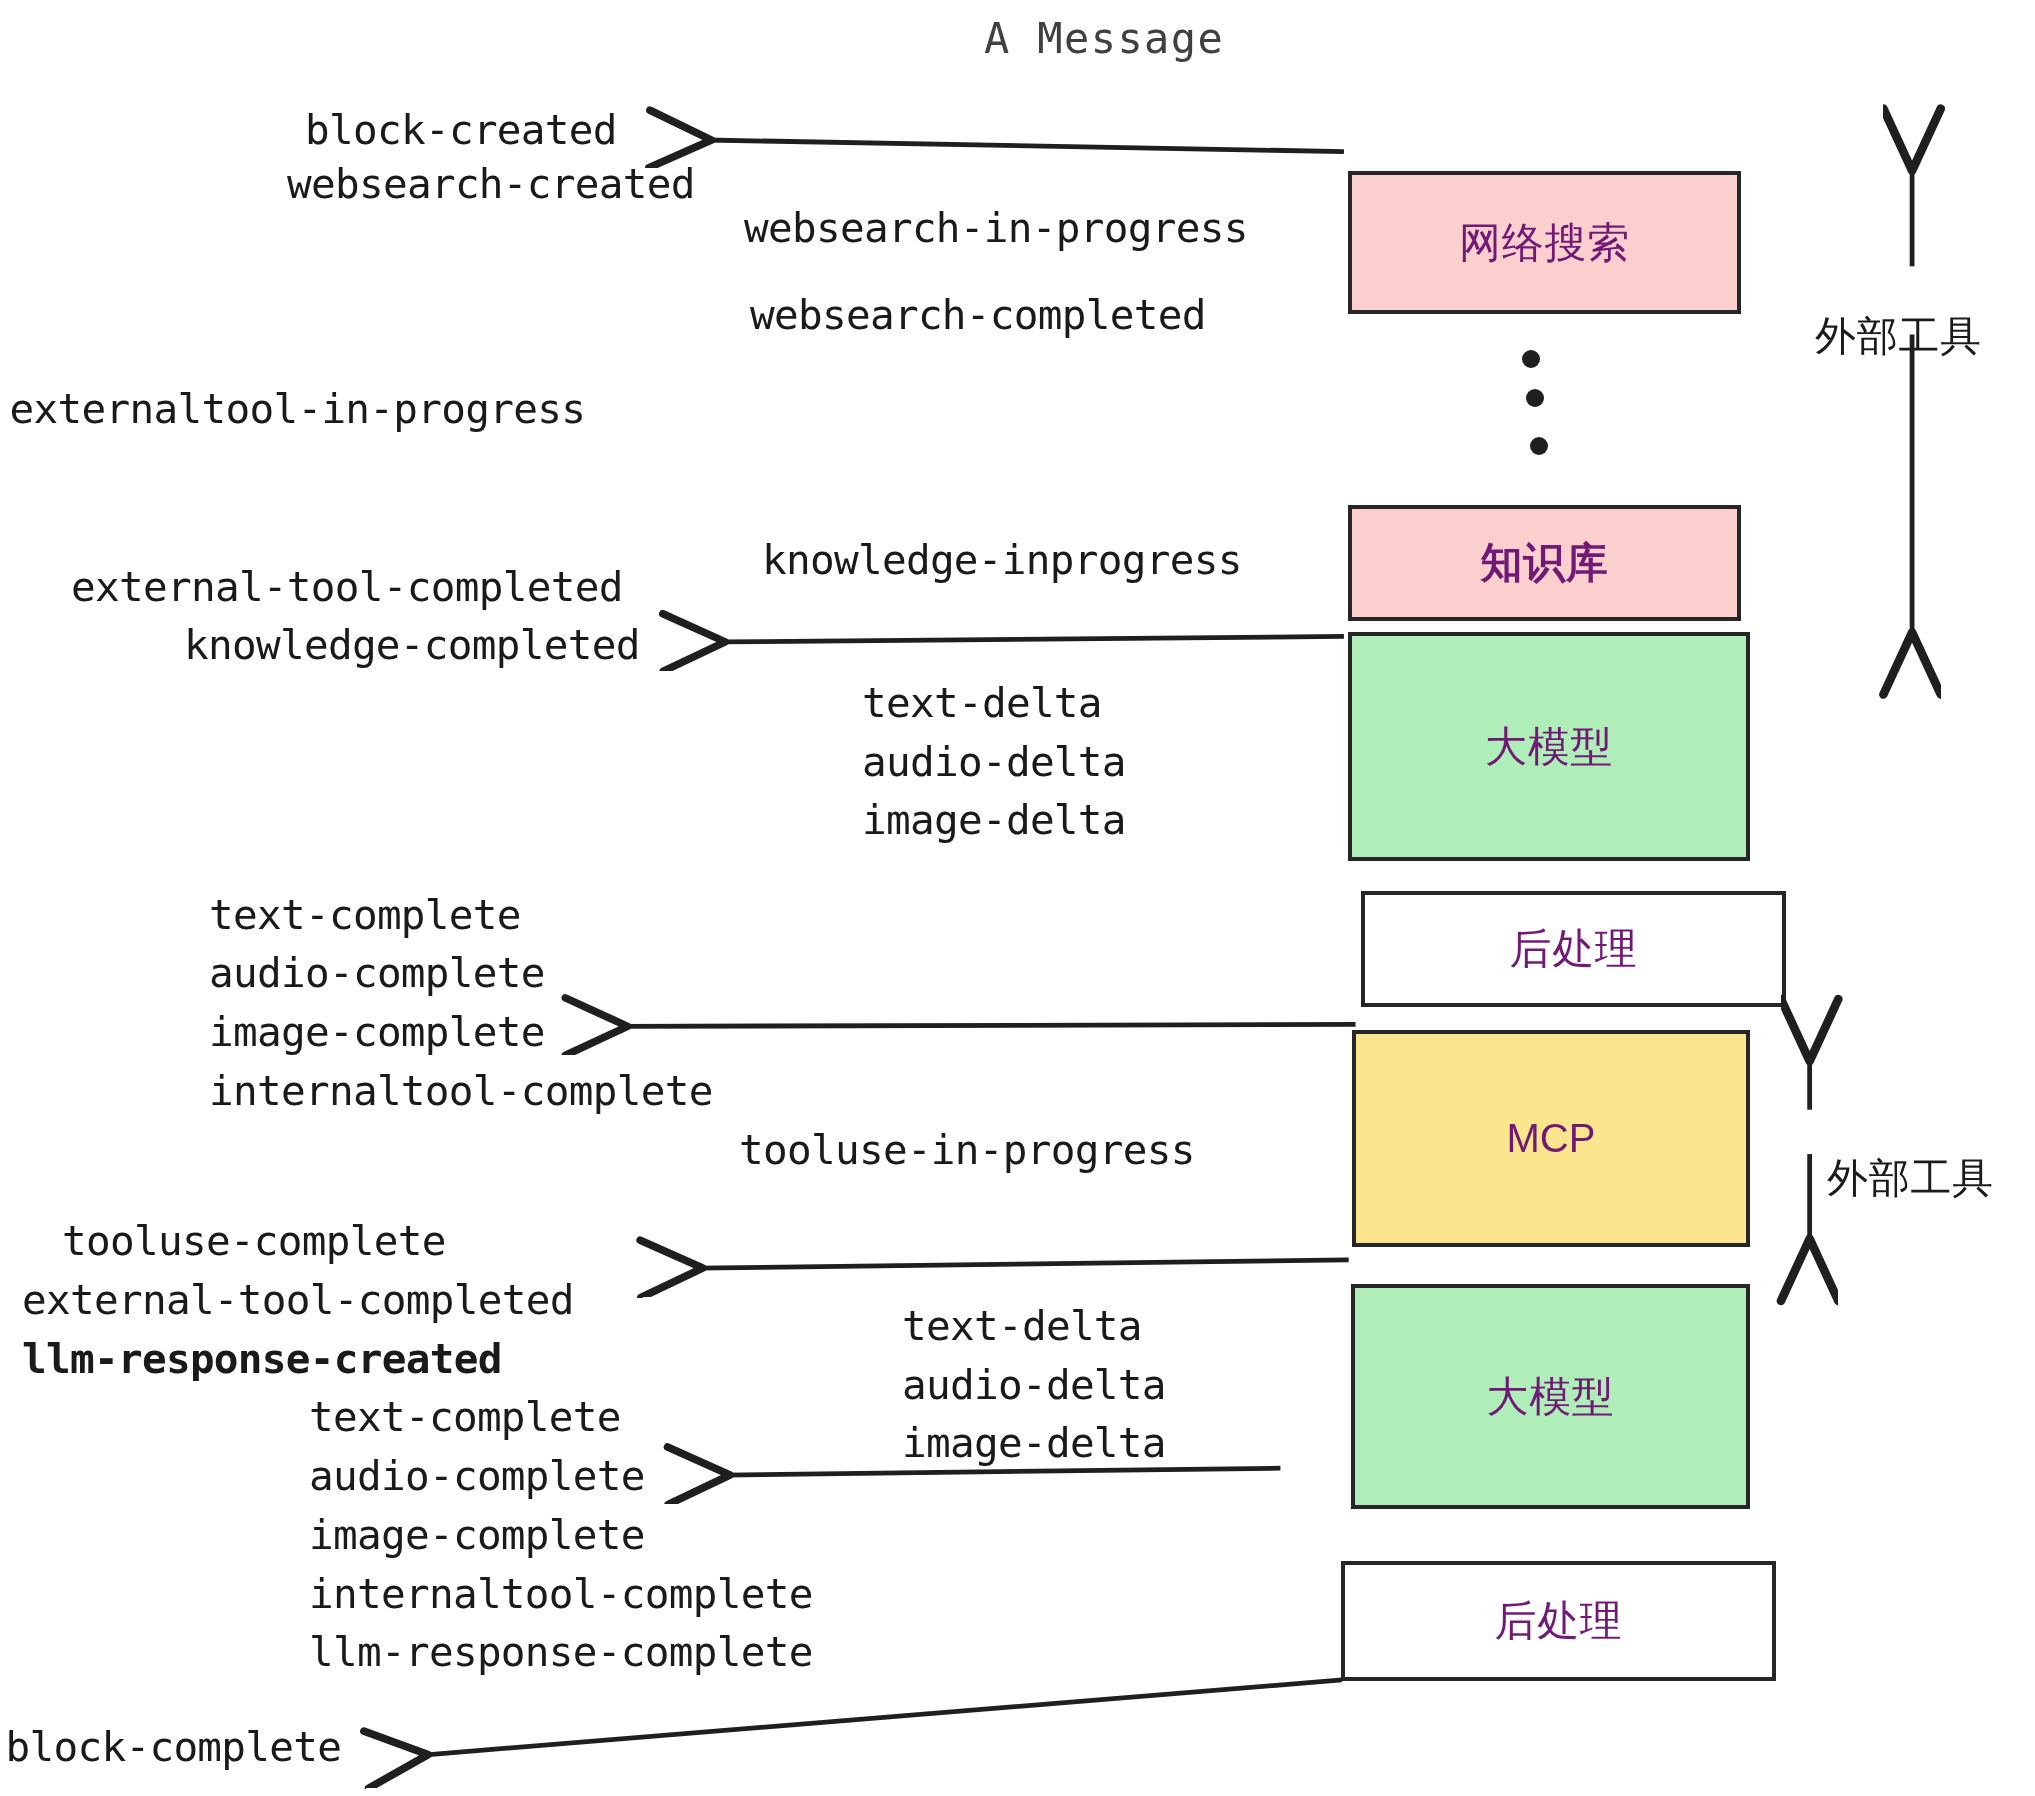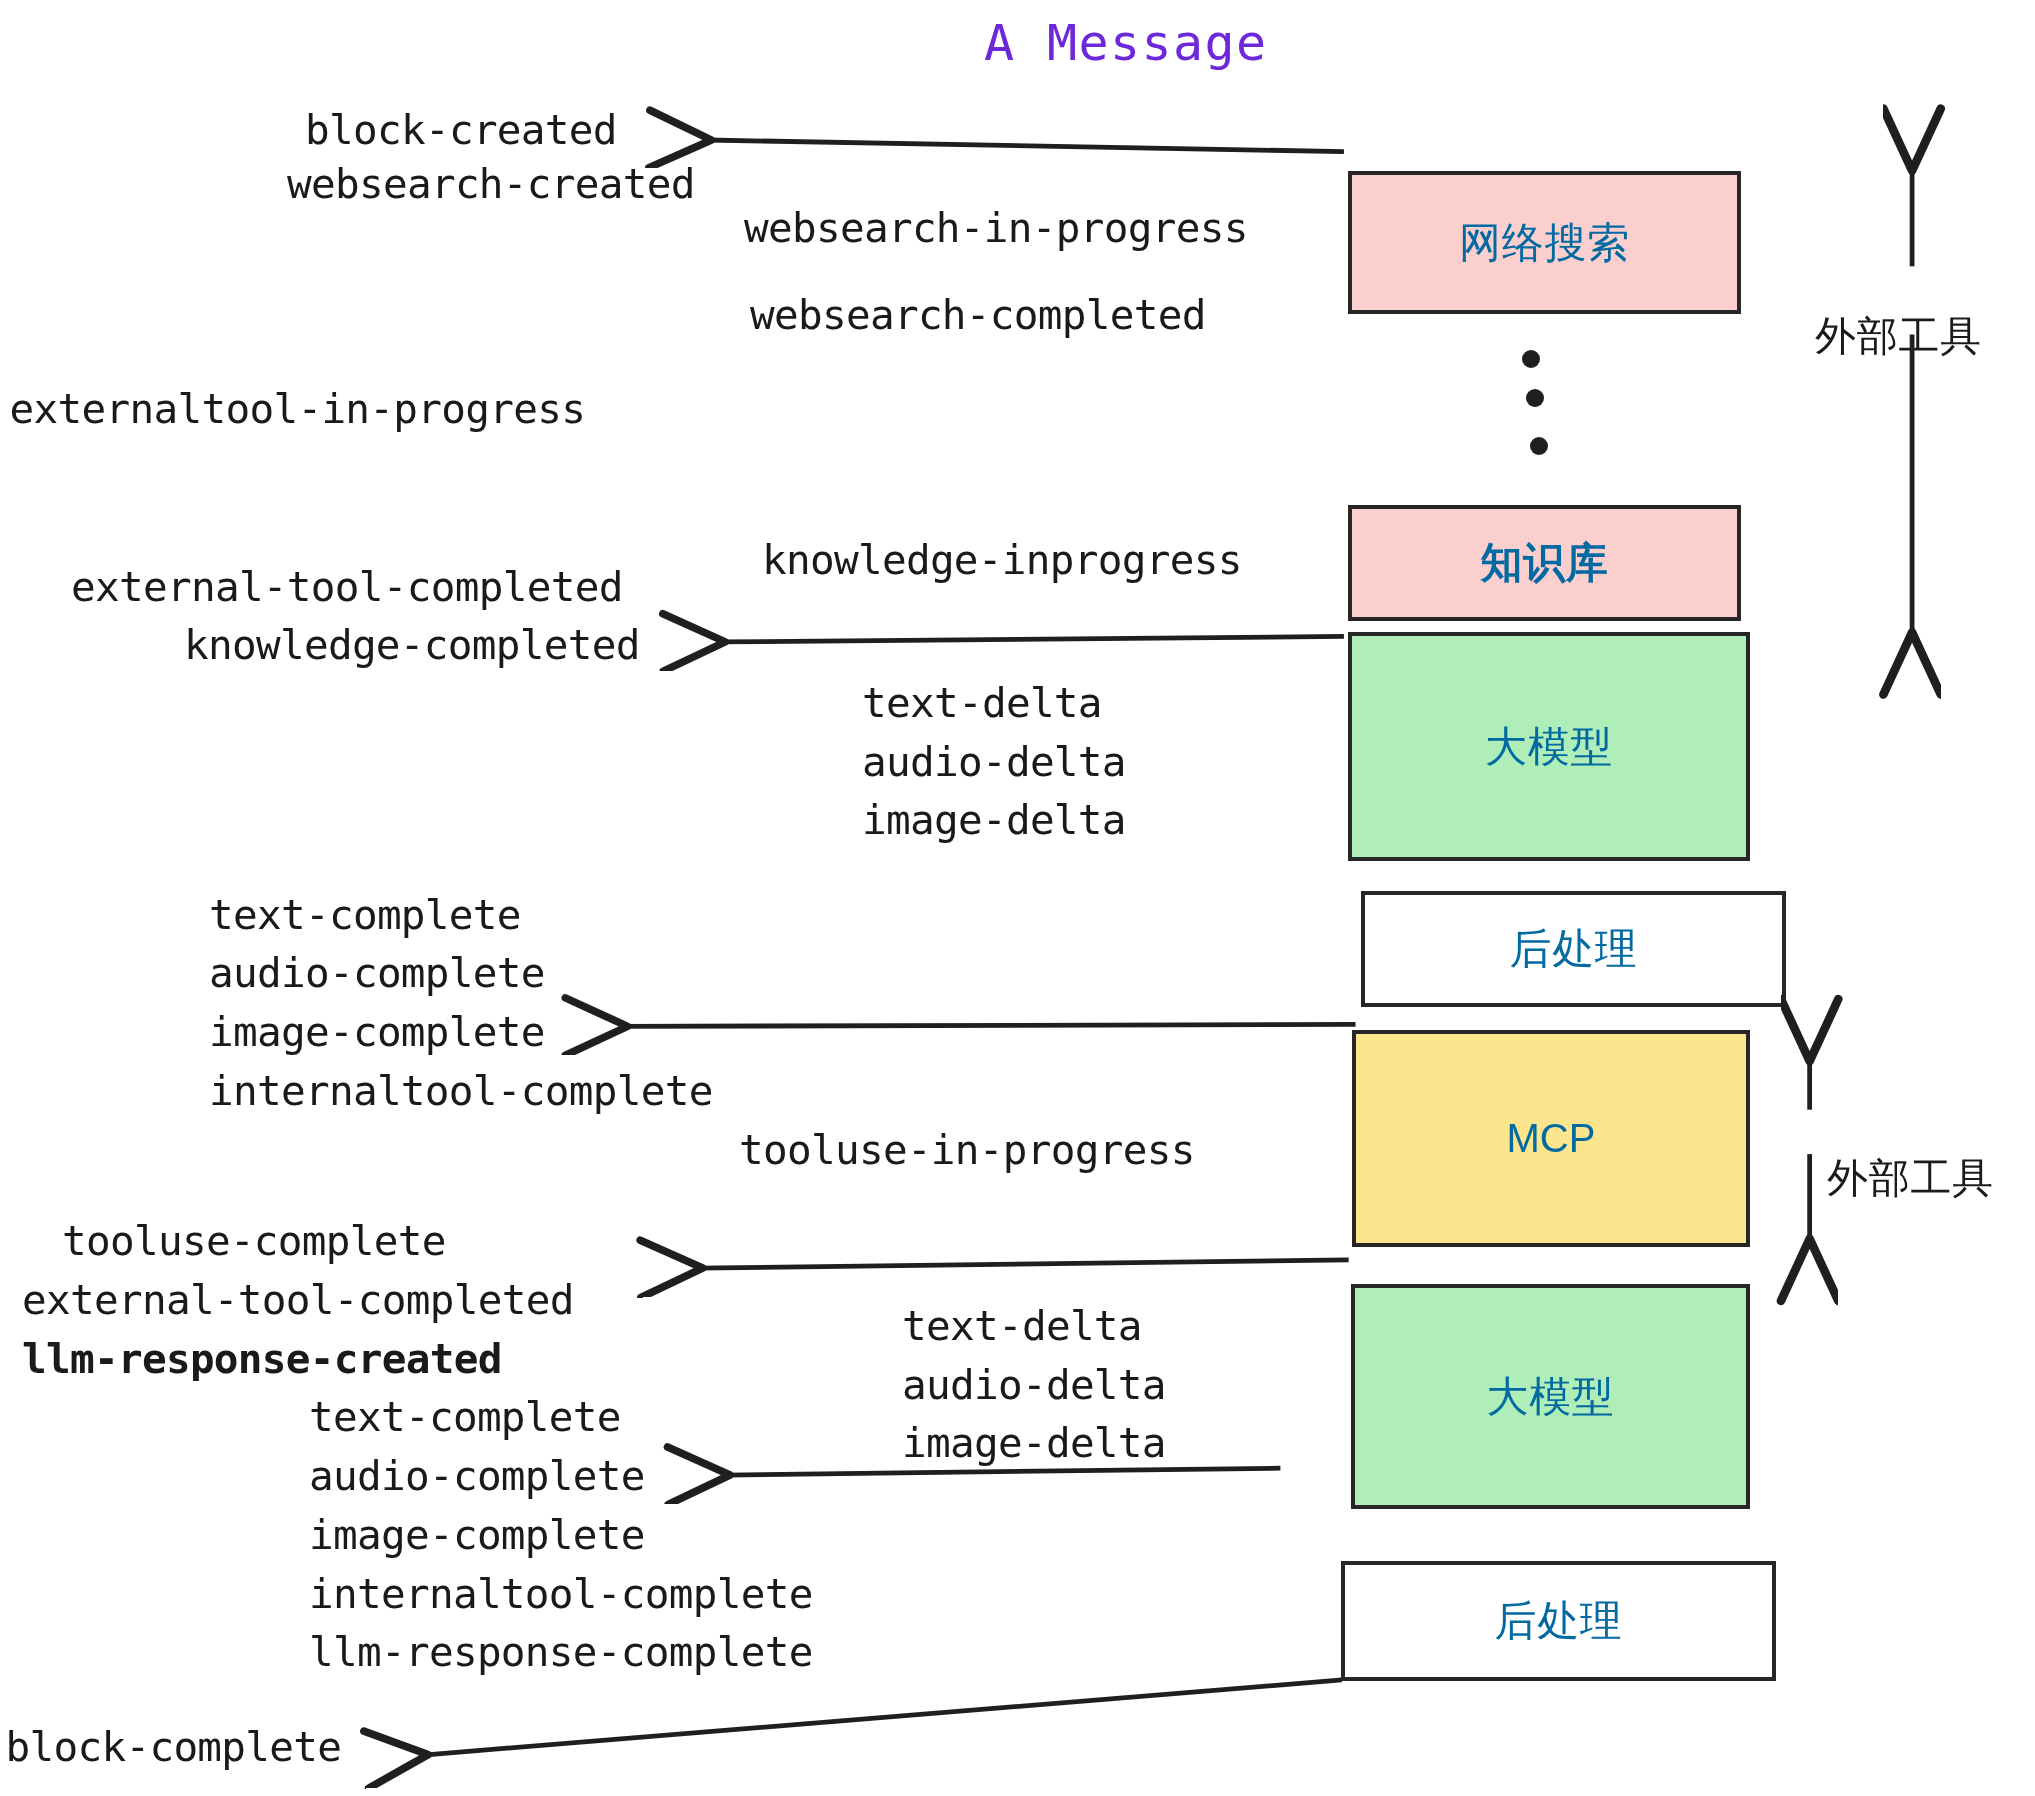--- a/index.html
+++ b/index.html
@@ -21,37 +21,37 @@
     font-family: "DejaVu Sans Mono", monospace;
     font-size: 41px;
     line-height: 1;
     letter-spacing: -0.7px;
     color: #1a1a1a;
     white-space: nowrap;
   }
   .title {
     position: absolute;
     font-family: "DejaVu Sans Mono", monospace;
-    font-size: 50px;
+    font-size: 42px;
     letter-spacing: 1.4px;
-    color: #6d28d9;
+    color: #404040;
     white-space: nowrap;
   }
   .box {
     position: absolute;
     border: 4.8px solid #262626;
     box-sizing: border-box;
     display: flex;
     align-items: center;
     justify-content: center;
   }
   .box > span {
     font-family: "DejaVu Sans", sans-serif;
     font-size: 42px;
-    color: #0369a1;
+    color: #701a75;
     letter-spacing: 0.7px;
   }
   .box.mcp > span {
     font-family: Liberation Sans, sans-serif;
     font-size: 40px;
     letter-spacing: 0px;
   }
   .cn-label {
     position: absolute;
     font-family: "DejaVu Sans", sans-serif;

